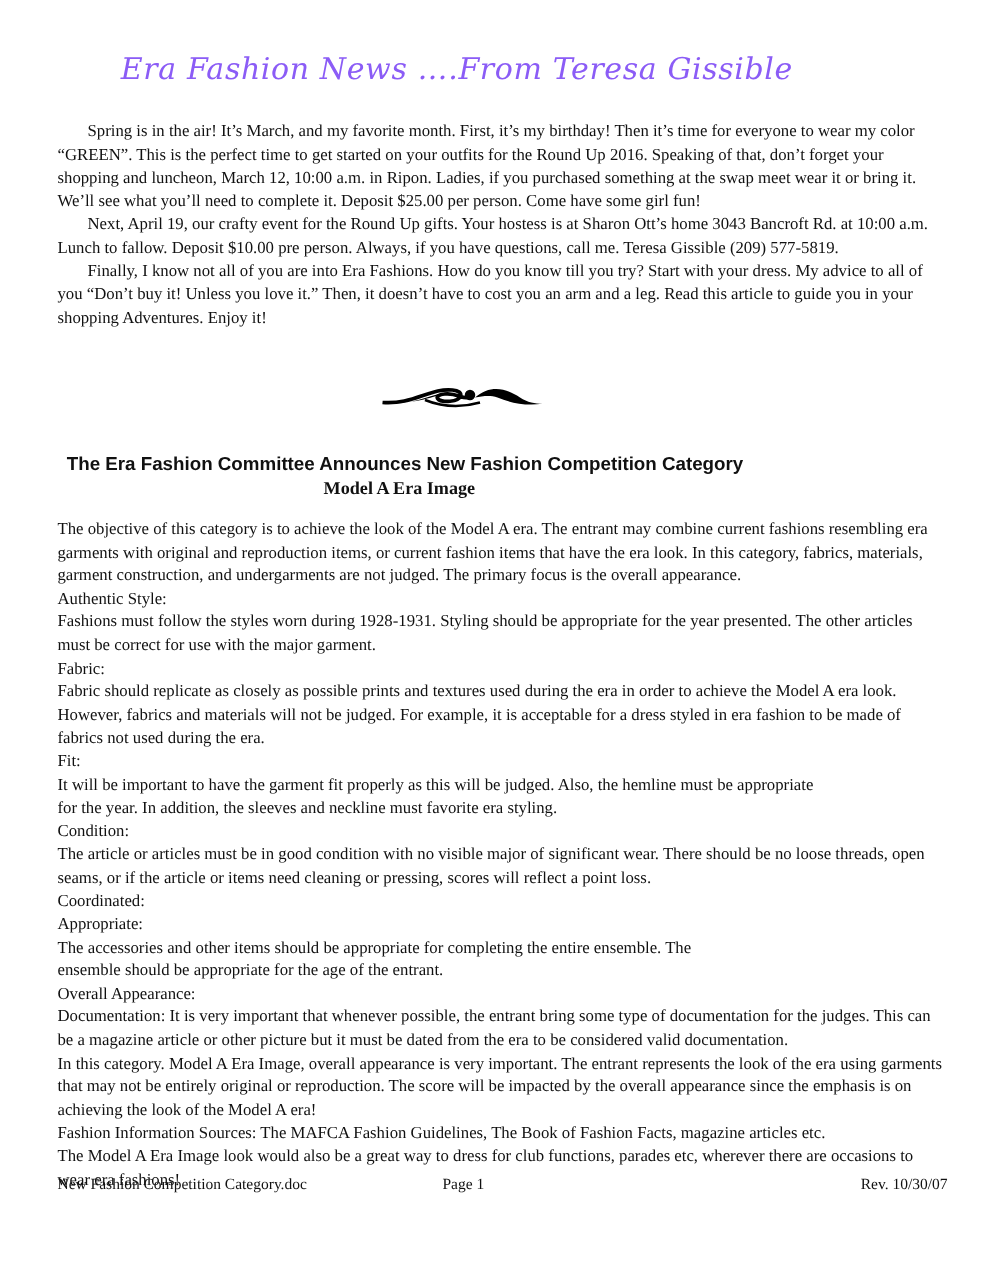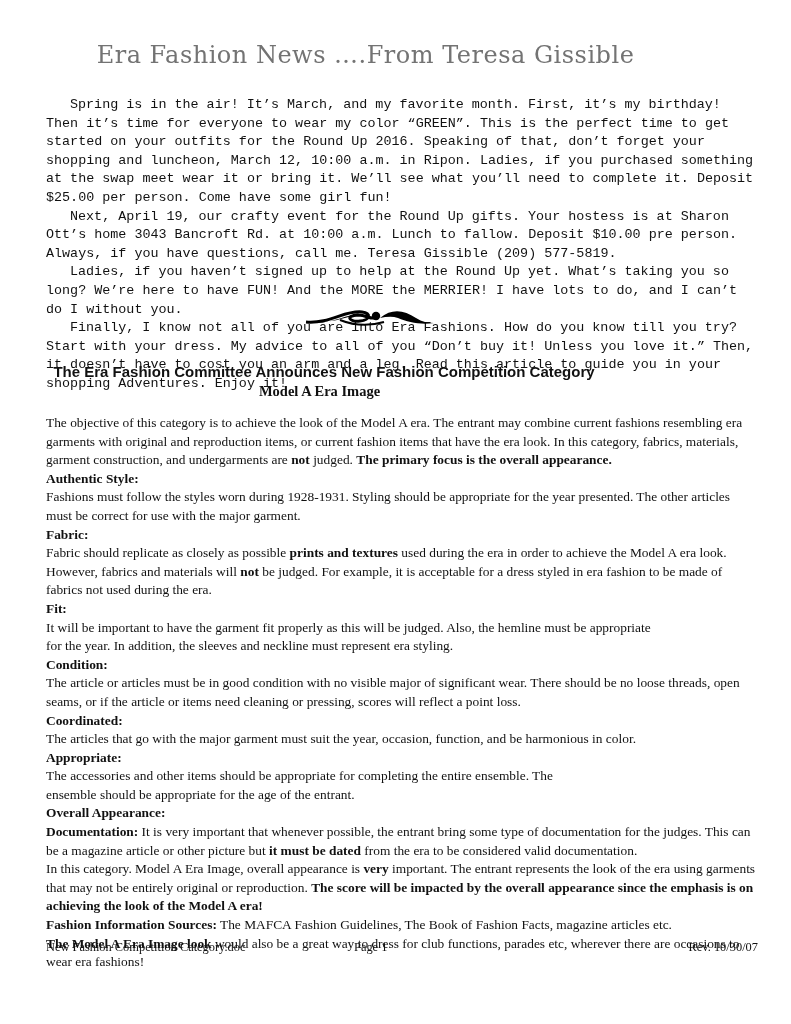--- a/index.html
+++ b/index.html
@@ -4,57 +4,56 @@
 <style>
   html, body { margin: 0; padding: 0; background: #ffffff; }
   body {
     width: 791px; height: 1024px; position: relative; overflow: hidden;
     font-family: "Liberation Serif", "DejaVu Serif", serif;
     color: #111; font-size: 13.4px; line-height: 18.6px;
   }
   .page { position: absolute; left: 0; top: 0; width: 791px; height: 1024px; }
   .title {
     position: absolute; left: 0; top: 46px; width: 731px; text-align: center;
-    font-family: "DejaVu Serif", "Liberation Serif", serif; 
-    font-size: 24px; letter-spacing: 0.5px; color: #737373;
+    font-family: "DejaVu Serif", "Liberation Serif", serif; font-style: italic;
+    font-size: 24px; letter-spacing: 0.5px; color: #8b5cf6;
   }
-  .intro { position: absolute; left: 46px; top: 96px; width: 712px; font-family: Liberation Mono, monospace; }
+  .intro { position: absolute; left: 46px; top: 96px; width: 712px; }
   .intro p { margin: 0; text-indent: 24px; }
   .ornament { position: absolute; left: 300px; top: 304px; width: 140px; height: 30px; }
   .article-heading {
     position: absolute; left: 0; top: 362px; width: 648px; text-align: center;
     font-family: "Liberation Sans", "DejaVu Sans", sans-serif; font-weight: bold;
     font-size: 15px; line-height: 19px;
   }
   .article-sub {
     position: absolute; left: 0; top: 382px; width: 639px; text-align: center;
     font-weight: bold; font-size: 14.5px;
   }
   .article-body { position: absolute; left: 46px; top: 414px; width: 712px; }
   .article-body p { margin: 0; }
-  .article-body .hd { font-weight: bold; }
-  b { font-weight: bold; }
+  .article-body .hd { font-weight: normal; }
+  b { font-weight: normal; }
   .footer {
     position: absolute; left: 46px; top: 938px; width: 712px; font-size: 12.4px;
   }
   .footer .f-left { position: absolute; left: 0; }
   .footer .f-mid { position: absolute; left: 308px; }
   .footer .f-right { position: absolute; right: 0; }
 </style>
 </head>
 <body>
 
 <div class="page">
 
   <div class="title">Era Fashion News ….From Teresa Gissible</div>
 
   <div class="intro">
     <p>Spring is in the air!  It’s March, and my favorite month. First, it’s my birthday! Then it’s time for everyone to wear my color “GREEN”. This is the perfect time to get started on your outfits for the Round Up 2016. Speaking of that, don’t forget your shopping and luncheon, March 12, 10:00 a.m. in Ripon. Ladies,  if you purchased something at the swap meet wear it or bring it. We’ll see what you’ll need to complete it. Deposit $25.00 per person. Come have some girl fun!</p>
     <p>Next, April 19, our crafty event for the Round Up gifts. Your hostess is at Sharon Ott’s home 3043 Bancroft Rd. at 10:00 a.m. Lunch to fallow. Deposit $10.00  pre person. Always, if you have questions, call me. Teresa Gissible (209) 577-5819.</p>
-    <p>Ladies,  if you haven’t signed up to help at the Round Up yet. What’s taking you so long? We’re here to have FUN! And the MORE the MERRIER! I have lots to do, and I can’t do I without you.</p>
     <p>Finally, I know not all of you are into Era Fashions. How do you know till you try? Start with your dress. My advice to all of you “Don’t buy it! Unless you love it.” Then, it doesn’t have to cost you an arm and a leg. Read this article to guide you in your shopping Adventures. Enjoy it!</p>
   </div>
 
   <svg class="ornament" viewBox="0 0 140 30">
     <path d="M6 18 C 30 20, 45 6, 62 8 C 72 9, 70 16, 60 17 C 50 18, 44 12, 58 11 C 66 11, 70 15, 74 14" fill="none" stroke="#000" stroke-width="3"></path>
     <path d="M6 18 C 30 22, 45 10, 60 10 C 48 12, 34 20, 6 18 Z" fill="#000"></path>
     <circle cx="76" cy="12" r="4.2" fill="#000"></circle>
     <path d="M80 14 C 92 4, 104 6, 116 14 C 122 18, 128 19, 134 19 C 120 21, 108 18, 98 14 C 92 12, 86 13, 80 14 Z" fill="#000"></path>
     <path d="M40 16 C 55 22, 70 22, 84 18" fill="none" stroke="#000" stroke-width="2"></path>
   </svg>
@@ -66,27 +65,26 @@
     <p><span>The objective of this category is to achieve the look of the Model A era. The entrant may combine current fashions resembling era garments with original and reproduction items, or current fashion items that have the era look. In this category, fabrics, materials, garment construction, and undergarments are </span><b>not</b><span> judged. </span><b>The primary focus is the overall appearance.</b></p>
 
     <p class="hd">Authentic Style:</p>
     <p>Fashions must follow the styles worn during 1928-1931. Styling should be appropriate for the year presented. The other articles must be correct for use with the major garment.</p>
 
     <p class="hd">Fabric:</p>
     <p><span>Fabric should replicate as closely as possible </span><b>prints and textures</b><span> used during the era in order to achieve the Model A era look. However, fabrics and materials will </span><b>not</b><span> be judged. For example, it is acceptable for a dress styled in era fashion to be made of fabrics not used during the era.</span></p>
 
     <p class="hd">Fit:</p>
     <p>It will be important to have the garment fit properly as this will be judged. Also, the hemline must be appropriate</p>
-    <p>for the year. In addition, the sleeves and neckline must represent era styling.</p>
+    <p>for the year. In addition, the sleeves and neckline must favorite era styling.</p>
 
     <p class="hd">Condition:</p>
     <p>The article or articles must be in good condition with no visible major of significant wear. There should be no loose threads, open seams, or if the article or items need cleaning or pressing, scores will reflect a point loss.</p>
 
     <p class="hd">Coordinated:</p>
-    <p>The articles that go with the major garment must suit the year, occasion, function, and be harmonious in color.</p>
 
     <p class="hd">Appropriate:</p>
     <p>The accessories and other items should be appropriate for completing the entire ensemble. The</p>
     <p>ensemble should be appropriate for the age of the entrant.</p>
 
     <p class="hd">Overall Appearance:</p>
     <p><b>Documentation:</b><span> It is very important that whenever possible, the entrant bring some type of documentation for the judges. This can be a magazine article or other picture but </span><b>it must be dated</b><span> from the era to be considered valid documentation.</span></p>
 
     <p><span>In this category. Model A Era Image, overall appearance is </span><b>very</b><span> important. The entrant represents the look of the era using garments that may not be entirely original or reproduction. </span><b>The score will be impacted by the overall appearance since the emphasis is on achieving the look of the Model A era!</b></p>
 

